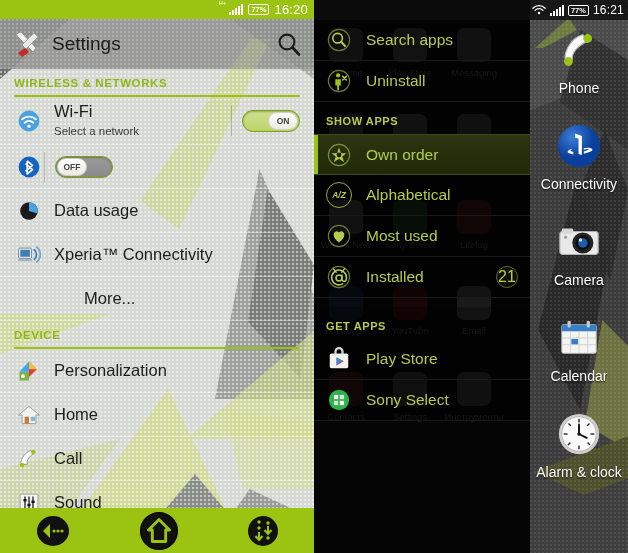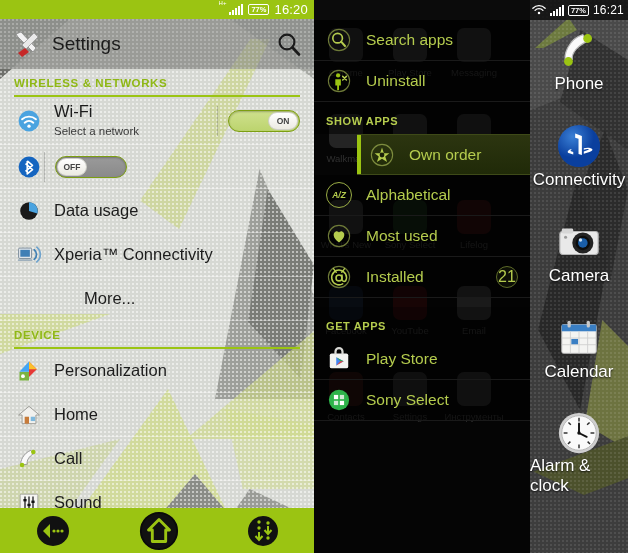--- a/index.html
+++ b/index.html
@@ -60,21 +60,21 @@
     border-bottom: 1px solid rgba(255,255,255,.35);
   }
   .s-row.tall { height: 48px; }
   .s-ico { width: 30px; height: 30px; flex: 0 0 30px; display: flex; align-items: center; justify-content: center; }
   .s-txt { margin-left: 10px; flex: 1; }
   .s-title { font-size: 16.5px; color: #1c1c1c; line-height: 18px; }
   .s-sub { font-size: 11.5px; color: #3a3a3a; line-height: 14px; margin-top: 1px; }
   .s-row.indent .s-txt { margin-left: 40px; }
   .divider-v { width: 1px; height: 30px; background: rgba(0,0,0,.18); margin-right: 10px; }
 
-  .toggle { width: 72px; height: 22px; border-radius: 11px; position: relative;
+  .toggle { width: 58px; height: 22px; border-radius: 11px; position: relative;
             border: 1.5px solid #7c9e11; box-shadow: inset 0 1px 2px rgba(0,0,0,.25); }
   .toggle.on { background: linear-gradient(#cfe08d,#bcd46e); }
   .toggle.off { background: linear-gradient(#9a9a9a,#8a8a8a); }
   .tg-thumb {
     position: absolute; top: 1px; width: 30px; height: 18px; border-radius: 9px;
     background: linear-gradient(#ffffff,#eceae2);
     display: flex; align-items: center; justify-content: center;
     font-size: 8.5px; font-weight: bold; color: #444; border: 1px solid #cfcfc8;
   }
   .toggle.on .tg-thumb { right: 1px; }
@@ -100,21 +100,21 @@
     background: #0b0b0b; z-index: 40;
   }
   .menu-list { position: absolute; top: 20px; left: 0; width: 216px; z-index: 30; }
   .m-row {
     position: relative; display: flex; align-items: center; height: 41px;
     padding: 0 12px; border-bottom: 1px solid #1a1a1a;
     background: rgba(0,0,0,.55);
   }
   .m-row.sel {
     background: linear-gradient(#2c3510,#202a08);
-    border-top: 1px solid #3e4a18; border-bottom: 1px solid #3e4a18; margin-left: 43px;
+    border-top: 1px solid #3e4a18; border-bottom: 1px solid #3e4a18;
   }
   .m-row.sel::before {
     content: ''; position: absolute; left: 0; top: 0; bottom: 0; width: 4px; background: #9bc412;
   }
   .m-ico { width: 26px; height: 26px; flex: 0 0 26px; display: flex; align-items: center; justify-content: center; }
   .m-lbl { margin-left: 14px; font-size: 15.5px; color: #b5cc4e; flex: 1; }
   .m-badge {
     width: 22px; height: 22px; border-radius: 50%; border: 1.5px solid #5d6b28;
     display: flex; align-items: center; justify-content: center;
     font-size: 16px; color: #b5cc4e; background: #0d0f06;
@@ -135,21 +135,21 @@
   .wall-right { position: absolute; inset: 0; background: #3c3c3c; }
   .statusbar-right {
     position: absolute; top: 0; left: 0; width: 98px; height: 20px;
     background: rgba(12,12,12,.82); display: flex; align-items: center;
     justify-content: flex-end; padding-right: 4px; gap: 4px; z-index: 40;
   }
   .statusbar-right .sb-time { font-size: 12px; }
   .home-apps { position: absolute; top: 26px; left: 0; width: 98px; z-index: 20; }
   .h-app { display: flex; flex-direction: column; align-items: center; margin-bottom: 12px; height: 84px; }
   .h-ico { width: 48px; height: 48px; display: flex; align-items: center; justify-content: center; }
-  .h-lbl { font-size: 17px; color: #ffffff; text-shadow: 0 1px 2px rgba(0,0,0,.85); }
+  .h-lbl { font-size: 14px; color: #ffffff; margin-top: 6px; text-shadow: 0 1px 2px rgba(0,0,0,.85); }
 
   
   .navbar { position: absolute; bottom: 0; height: 45px; display: flex;
             align-items: center; justify-content: space-around; z-index: 50; }
   .nav-left { left: 0; width: 314px; background: #9bc412; }
   .nbtn { display: flex; align-items: center; justify-content: center; }
 </style>
 </head>
 <body>
 

